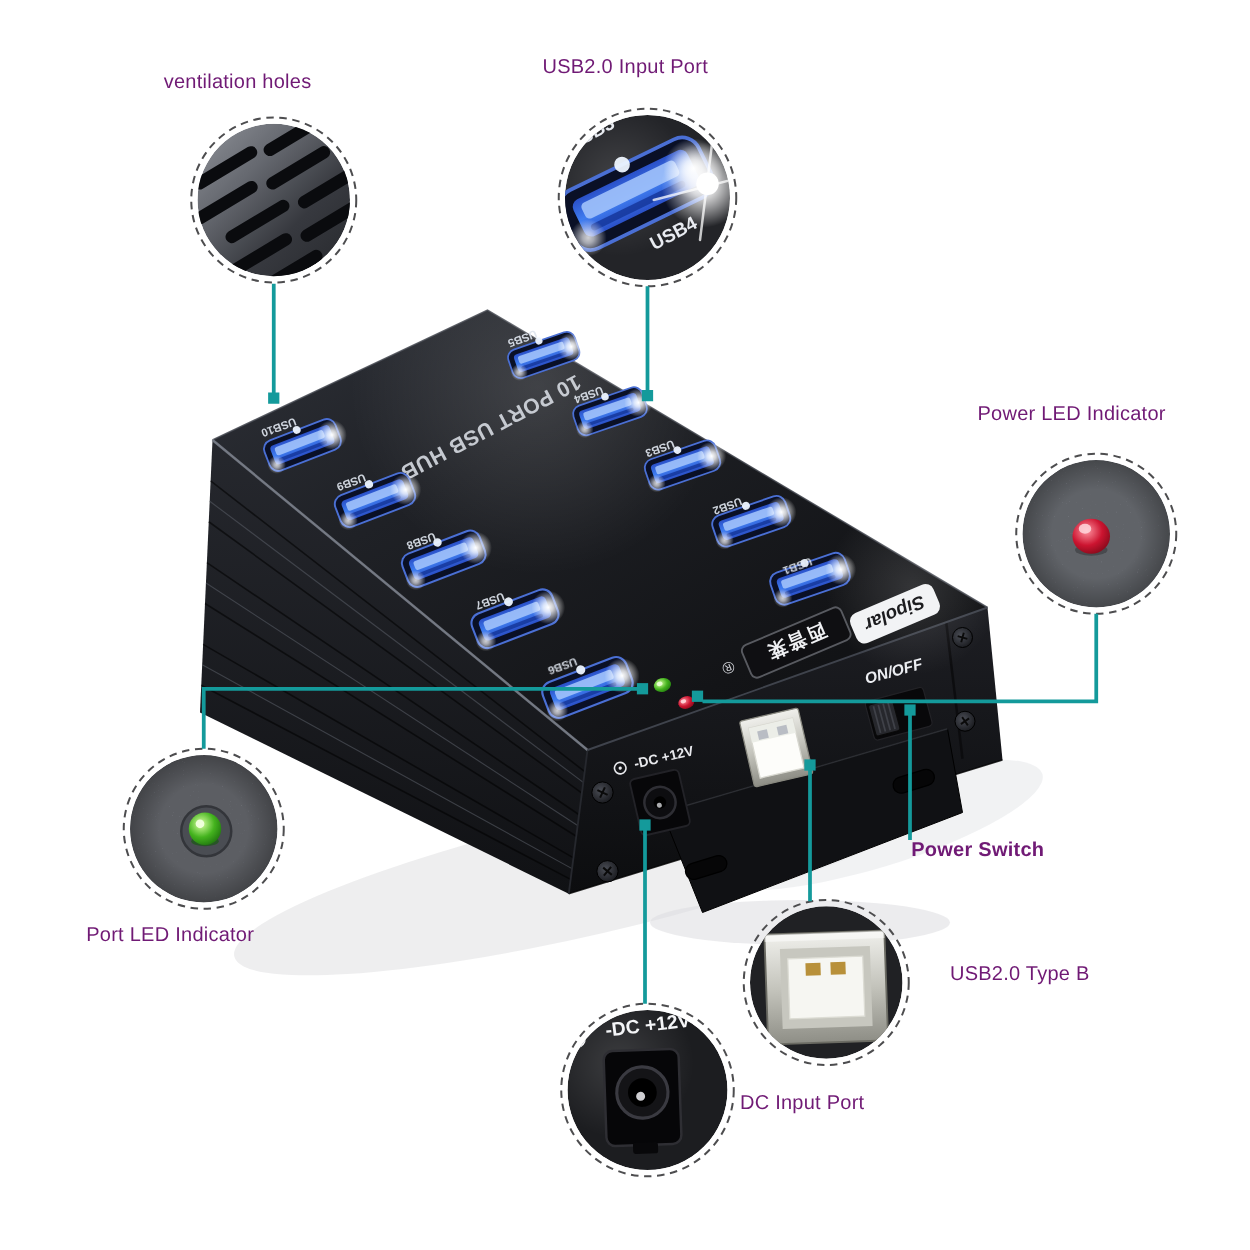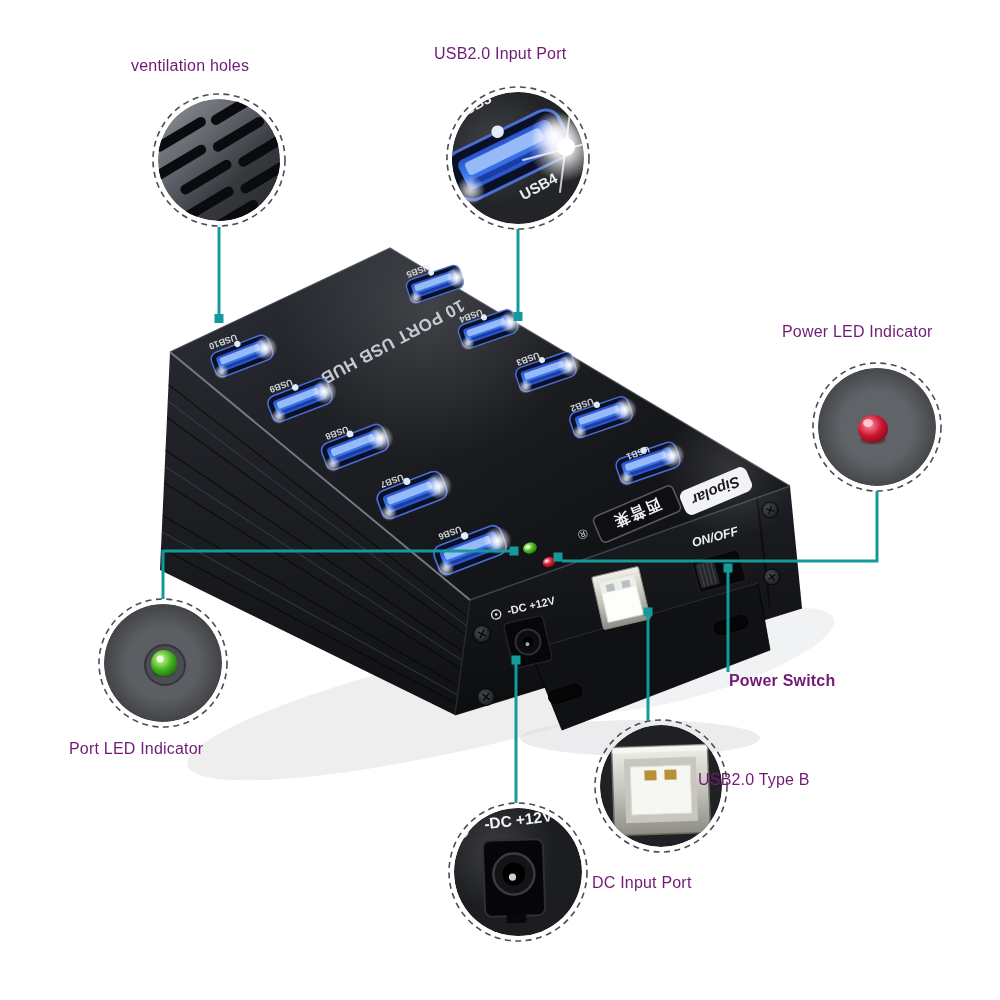--- a/index.html
+++ b/index.html
@@ -357,15 +357,15 @@
     <rect x="643.5" y="607.5" width="9" height="9"></rect>
     <rect x="723.5" y="563.5" width="9" height="9"></rect>
   </g>
 </svg>
 
   <div class="note" style="left:131px; top:57px;">ventilation holes</div>
   <div class="note" style="left:434px; top:45px;">USB2.0 Input Port</div>
   <div class="note" style="left:770px; top:323px;margin-left:12px;">Power LED Indicator</div>
   <div class="note" style="left:69px;  top:740px;">Port LED Indicator</div>
   <div class="note" style="left:729px; top:672px;font-weight:bold;">Power Switch</div>
-  <div class="note" style="left:698px; top:771px;text-align:center;">USB2.0 Type B</div>
+  <div class="note" style="left:760px; top:771px;text-align:center;">USB2.0 Type B</div>
   <div class="note" style="left:592px; top:874px;">DC Input Port</div>
 </div>
 
 </body></html>

